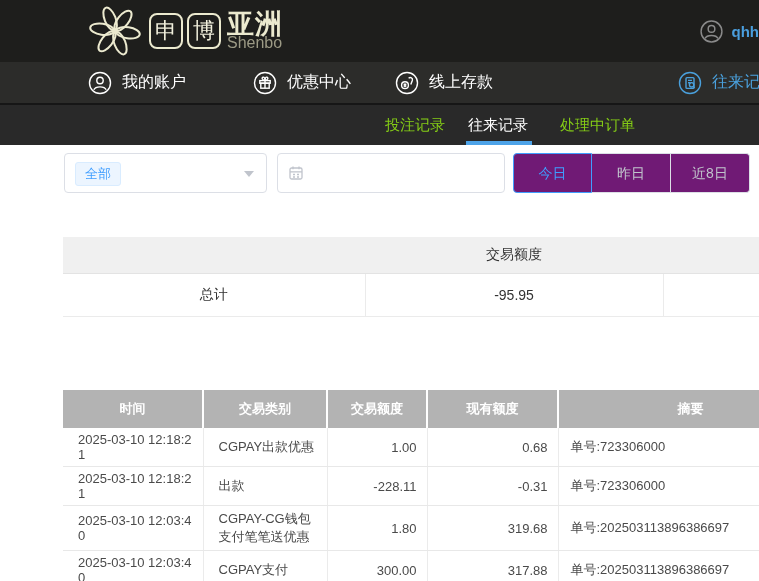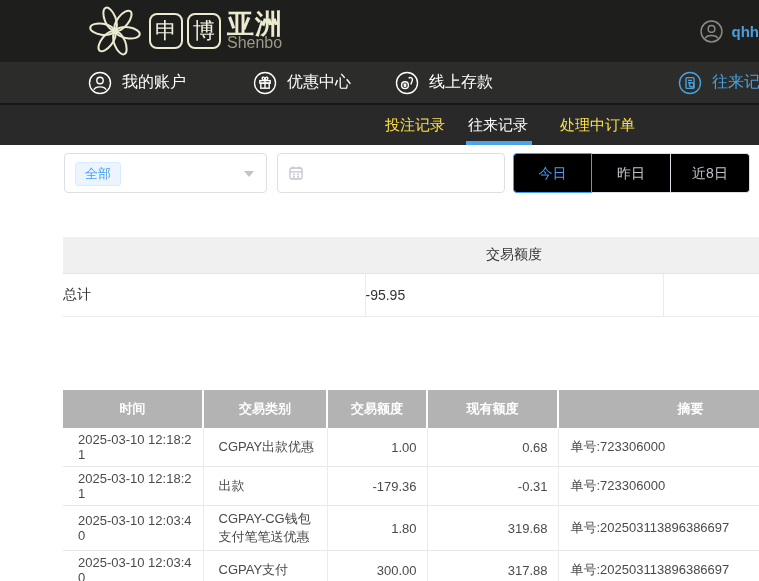--- a/index.html
+++ b/index.html
@@ -20,54 +20,54 @@
 
   
   .navbar { position:relative; height:41px; background:#2c2c2a; }
   .nav-item { position:absolute; top:0; height:41px; display:flex; align-items:center; color:#fff;
               font-size:16px; cursor:pointer; white-space:nowrap;text-align:center; }
   .nav-item .nico { margin-right:10px; display:flex; }
   .nav-item.active { color:#4aa0dc; }
 
   
   .subnav { position:relative; height:42px; background:#292929; border-top:2px solid #161616; }
-  .tab { position:absolute; top:0; height:40px; line-height:40px; font-size:15px; color:#fde047;
+  .tab { position:absolute; top:0; height:40px; line-height:40px; font-size:15px; color:#84cc16;
          cursor:pointer; white-space:nowrap; }
   .tab.active { color:#fff; }
   .tab-underline { position:absolute; bottom:0; height:4px; background:#4da3e8; }
 
   
   .content { position:relative; height:436px; background:#fff;padding-left:8px; }
 
   .select-box { position:absolute; left:64px; top:8px; width:203px; height:40px;
                 border:1px solid #dcdfe6; border-radius:4px; background:#fff; cursor:pointer; }
   .type-tag { position:absolute; left:10px; top:8px; height:24px; line-height:22px; padding:0 9px;
               background:#ecf5ff; border:1px solid #d9ecff; border-radius:3px; color:#409eff; font-size:13px; }
   .caret { position:absolute; right:12px; top:17px; width:0; height:0;
            border-left:5px solid transparent; border-right:5px solid transparent; border-top:6px solid #c0c4cc; }
 
   .date-box { position:absolute; left:277px; top:8px; width:228px; height:40px;
               border:1px solid #dcdfe6; border-radius:4px; background:#fff; display:flex; align-items:center;
               padding-left:10px; cursor:pointer; }
   .date-text { color:#a3a6ad; font-size:14px; margin-left:8px; white-space:nowrap; }
 
   .quick-group { position:absolute; left:513px; top:8px; display:flex; }
-  .qbtn { width:79px; height:40px; background:#000000; border:1px solid #dcdfe6; border-left:none;
+  .qbtn { width:79px; height:40px; background:#701a75; border:1px solid #dcdfe6; border-left:none;
           color:#c0c4cc; font-size:14px; text-align:center; line-height:38px; cursor:pointer; }
   .qbtn:first-child { border-left:1px solid #dcdfe6; border-radius:4px 0 0 4px; }
   .qbtn:last-child { border-radius:0 4px 4px 0; }
   .qbtn.active { border:1px solid #409eff; color:#409eff; position:relative; z-index:2; }
 
   table { border-collapse:collapse; table-layout:fixed; }
 
   
   .summary-table { position:absolute; left:63px; top:92px; width:759px; font-size:14px; color:#333; }
   .summary-table th { background:#f0f0f0; height:36px; font-weight:normal; text-align:center;
                       border-bottom:1px solid #e3e3e3; }
-  .summary-table td { height:43px; text-align:left; border-bottom:1px solid #ebebeb;
+  .summary-table td { height:43px; text-align:center; border-bottom:1px solid #ebebeb;
                       border-right:1px solid #ebebeb; }
   .summary-table td:last-child { border-right:none; }
 
   
   .main-table { position:absolute; left:63px; top:245px; width:759px; font-size:13px; color:#4a4a4a; }
   .main-table th { background:#b3b3b3; color:#fff; height:38px; font-weight:bold; text-align:center;
                    border-right:2px solid #fff; }
   .main-table th:last-child { border-right:none; }
   .main-table td { height:36px; border-bottom:1px solid #e8e8e8; border-right:1px solid #ebebeb;
                    padding:4px 0; word-break:break-all; }
@@ -239,21 +239,21 @@
     <tr>
       <td class="cell-left">2025-03-10 12:18:21</td>
       <td class="cell-left">CGPAY出款优惠</td>
       <td class="cell-right">1.00</td>
       <td class="cell-right">0.68</td>
       <td class="cell-note">单号:723306000</td>
     </tr>
     <tr>
       <td class="cell-left">2025-03-10 12:18:21</td>
       <td class="cell-left">出款</td>
-      <td class="cell-right">-179.36</td>
+      <td class="cell-right">-228.11</td>
       <td class="cell-right">-0.31</td>
       <td class="cell-note">单号:723306000</td>
     </tr>
     <tr>
       <td class="cell-left">2025-03-10 12:03:40</td>
       <td class="cell-left">CGPAY-CG钱包支付笔笔送优惠</td>
       <td class="cell-right">1.80</td>
       <td class="cell-right">319.68</td>
       <td class="cell-note">单号:202503113896386697</td>
     </tr>

